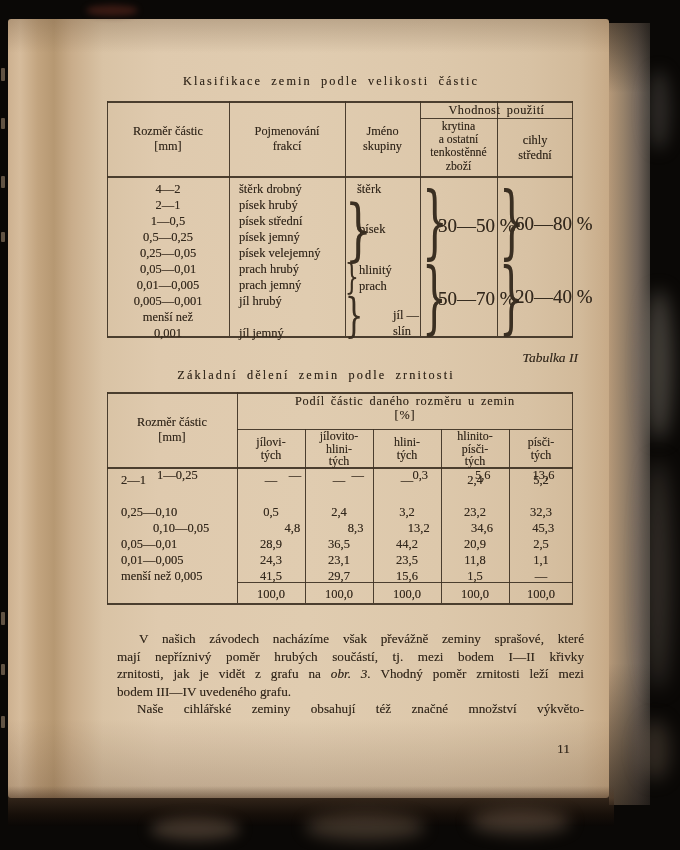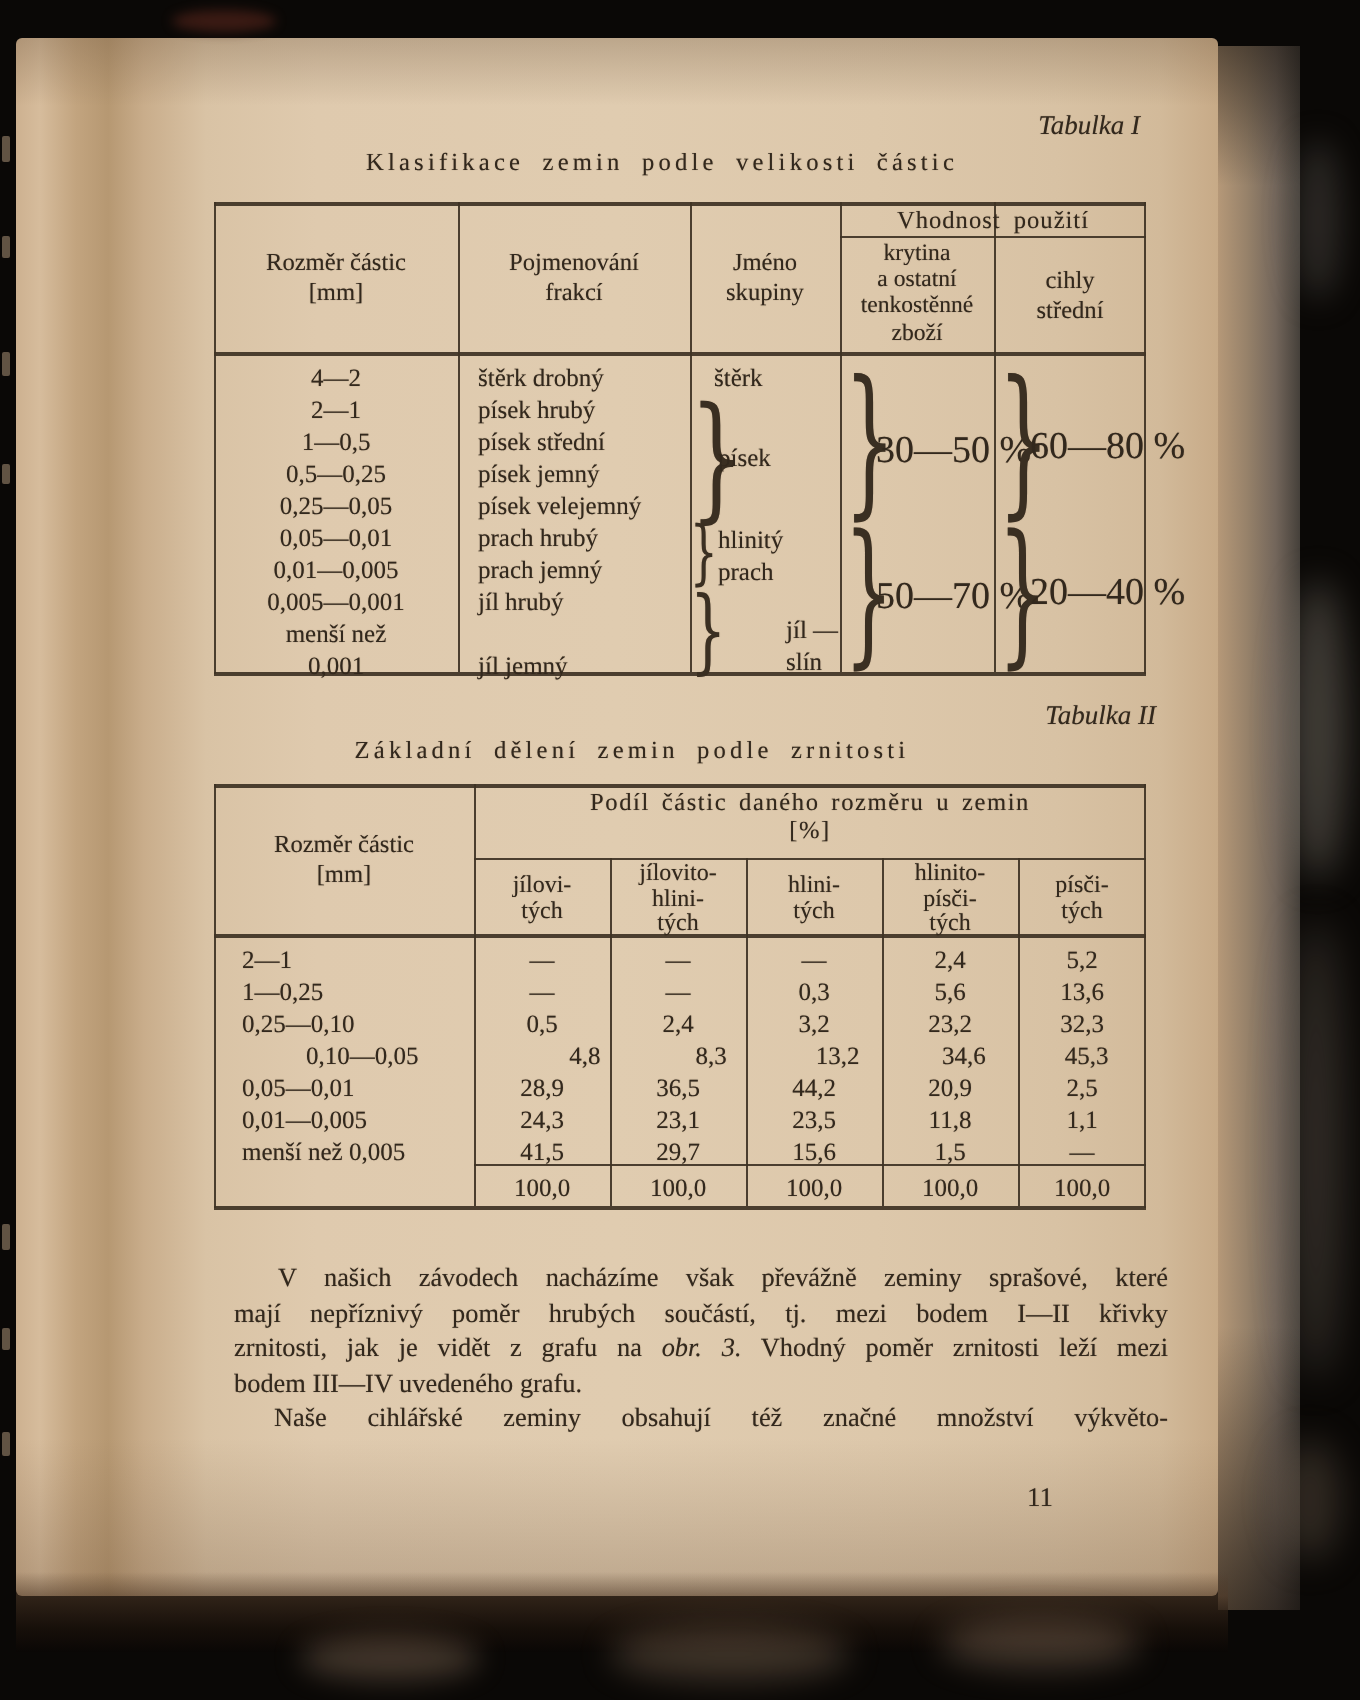--- a/index.html
+++ b/index.html
@@ -31,21 +31,21 @@
   .curly{position:absolute;font-family:"DejaVu Serif",serif;color:#3a2f22;transform-origin:left center;}
   .pct{position:absolute;font-size:19px;text-align:right;white-space:nowrap;}
   .t2row{position:absolute;left:107px;width:466px;height:16px;display:flex;font-size:12.5px;line-height:16px;}
   .t2c1{width:130px;padding-left:14px;text-align:left;}
   .t2cd{text-align:center;}
   .w68{width:68px;}.w64{width:64px;}
   .para{position:absolute;left:107px;top:630px;width:467px;font-size:13.2px;margin-left:10px;}
   .pl{height:17.6px;line-height:17.6px;overflow:hidden;text-align:justify;text-align-last:justify;}
   .pl.last{text-align:left;text-align-last:left;}
   .em{font-style:italic;}
-  .pagenum{position:absolute;left:470px;top:741px;width:100px;text-align:center;font-size:13.5px;}
+  .pagenum{position:absolute;left:470px;top:741px;width:100px;text-align:right;font-size:13.5px;}
 </style>
 </head>
 <body>
 
 <div class="stage">
 
   <div class="paper"></div>
   <div class="edge-strip"></div>
   <div class="bottom-band"></div>
 
@@ -60,21 +60,20 @@
   <div class="ldash" style="left:1px;top:68px;height:13px;"></div>
   <div class="ldash" style="left:1px;top:118px;height:11px;"></div>
   <div class="ldash" style="left:1px;top:176px;height:12px;"></div>
   <div class="ldash" style="left:1px;top:232px;height:10px;"></div>
   <div class="ldash" style="left:1px;top:612px;height:13px;"></div>
   <div class="ldash" style="left:1px;top:664px;height:11px;"></div>
   <div class="ldash" style="left:1px;top:716px;height:12px;"></div>
 
   <div class="content ink">
 
-    <div class="cap" style="left:400px;top:55px;width:170px;">Tabulka I</div>
     <div class="ttl" style="left:96px;top:74px;width:470px;">Klasifikace zemin podle velikosti částic</div>
 
     <div>
 
       <div class="ln" style="left:107px;top:101px;width:466px;height:1.5px;"></div>
       <div class="ln" style="left:420px;top:117.5px;width:153px;height:1px;"></div>
       <div class="ln" style="left:107px;top:176px;width:466px;height:2.4px;"></div>
       <div class="ln" style="left:107px;top:336px;width:466px;height:1.5px;"></div>
       <div class="ln" style="left:107px;top:101px;width:1.2px;height:236px;"></div>
       <div class="ln" style="left:229px;top:101px;width:1px;height:235px;"></div>
@@ -174,21 +173,21 @@
 tých</div>
 
       <div class="t2row" style="top:472px;">
         <div class="t2c1">2—1</div>
         <div class="t2cd w68">—</div>
         <div class="t2cd w68">—</div>
         <div class="t2cd w68">—</div>
         <div class="t2cd w68">2,4</div>
         <div class="t2cd w64">5,2</div>
       </div>
-      <div class="t2row" style="top:488px;">
+      <div class="t2row" style="top:467px;padding-left:36px;">
         <div class="t2c1">1—0,25</div>
         <div class="t2cd w68">—</div>
         <div class="t2cd w68">—</div>
         <div class="t2cd w68">0,3</div>
         <div class="t2cd w68">5,6</div>
         <div class="t2cd w64">13,6</div>
       </div>
       <div class="t2row" style="top:504px;">
         <div class="t2c1">0,25—0,10</div>
         <div class="t2cd w68">0,5</div>

